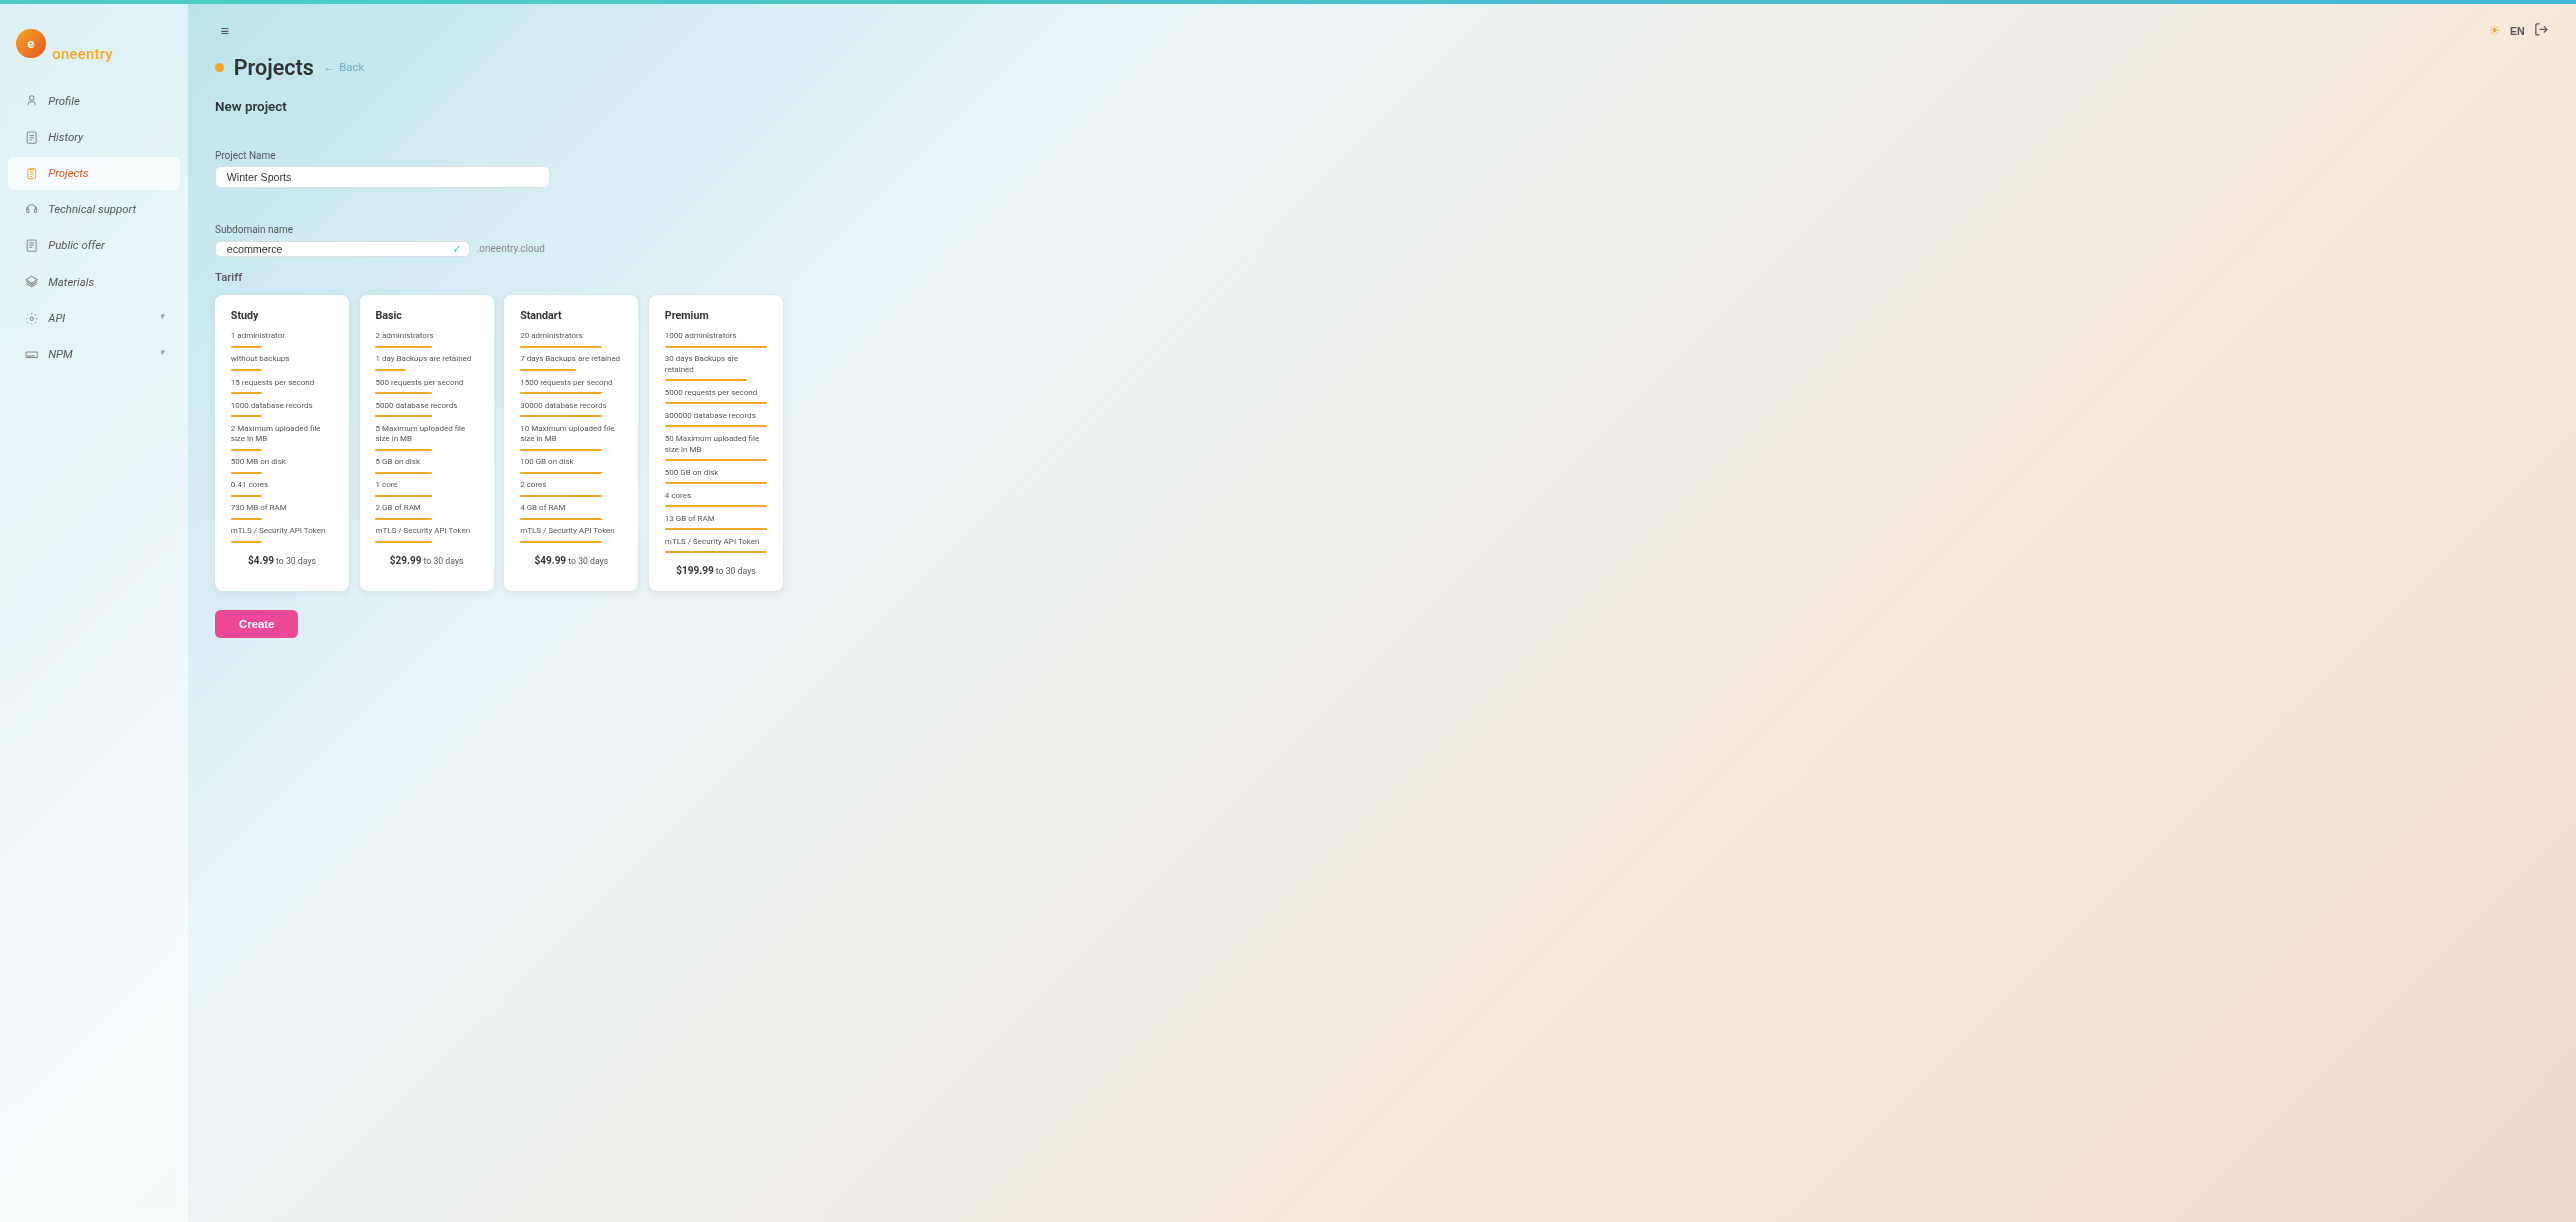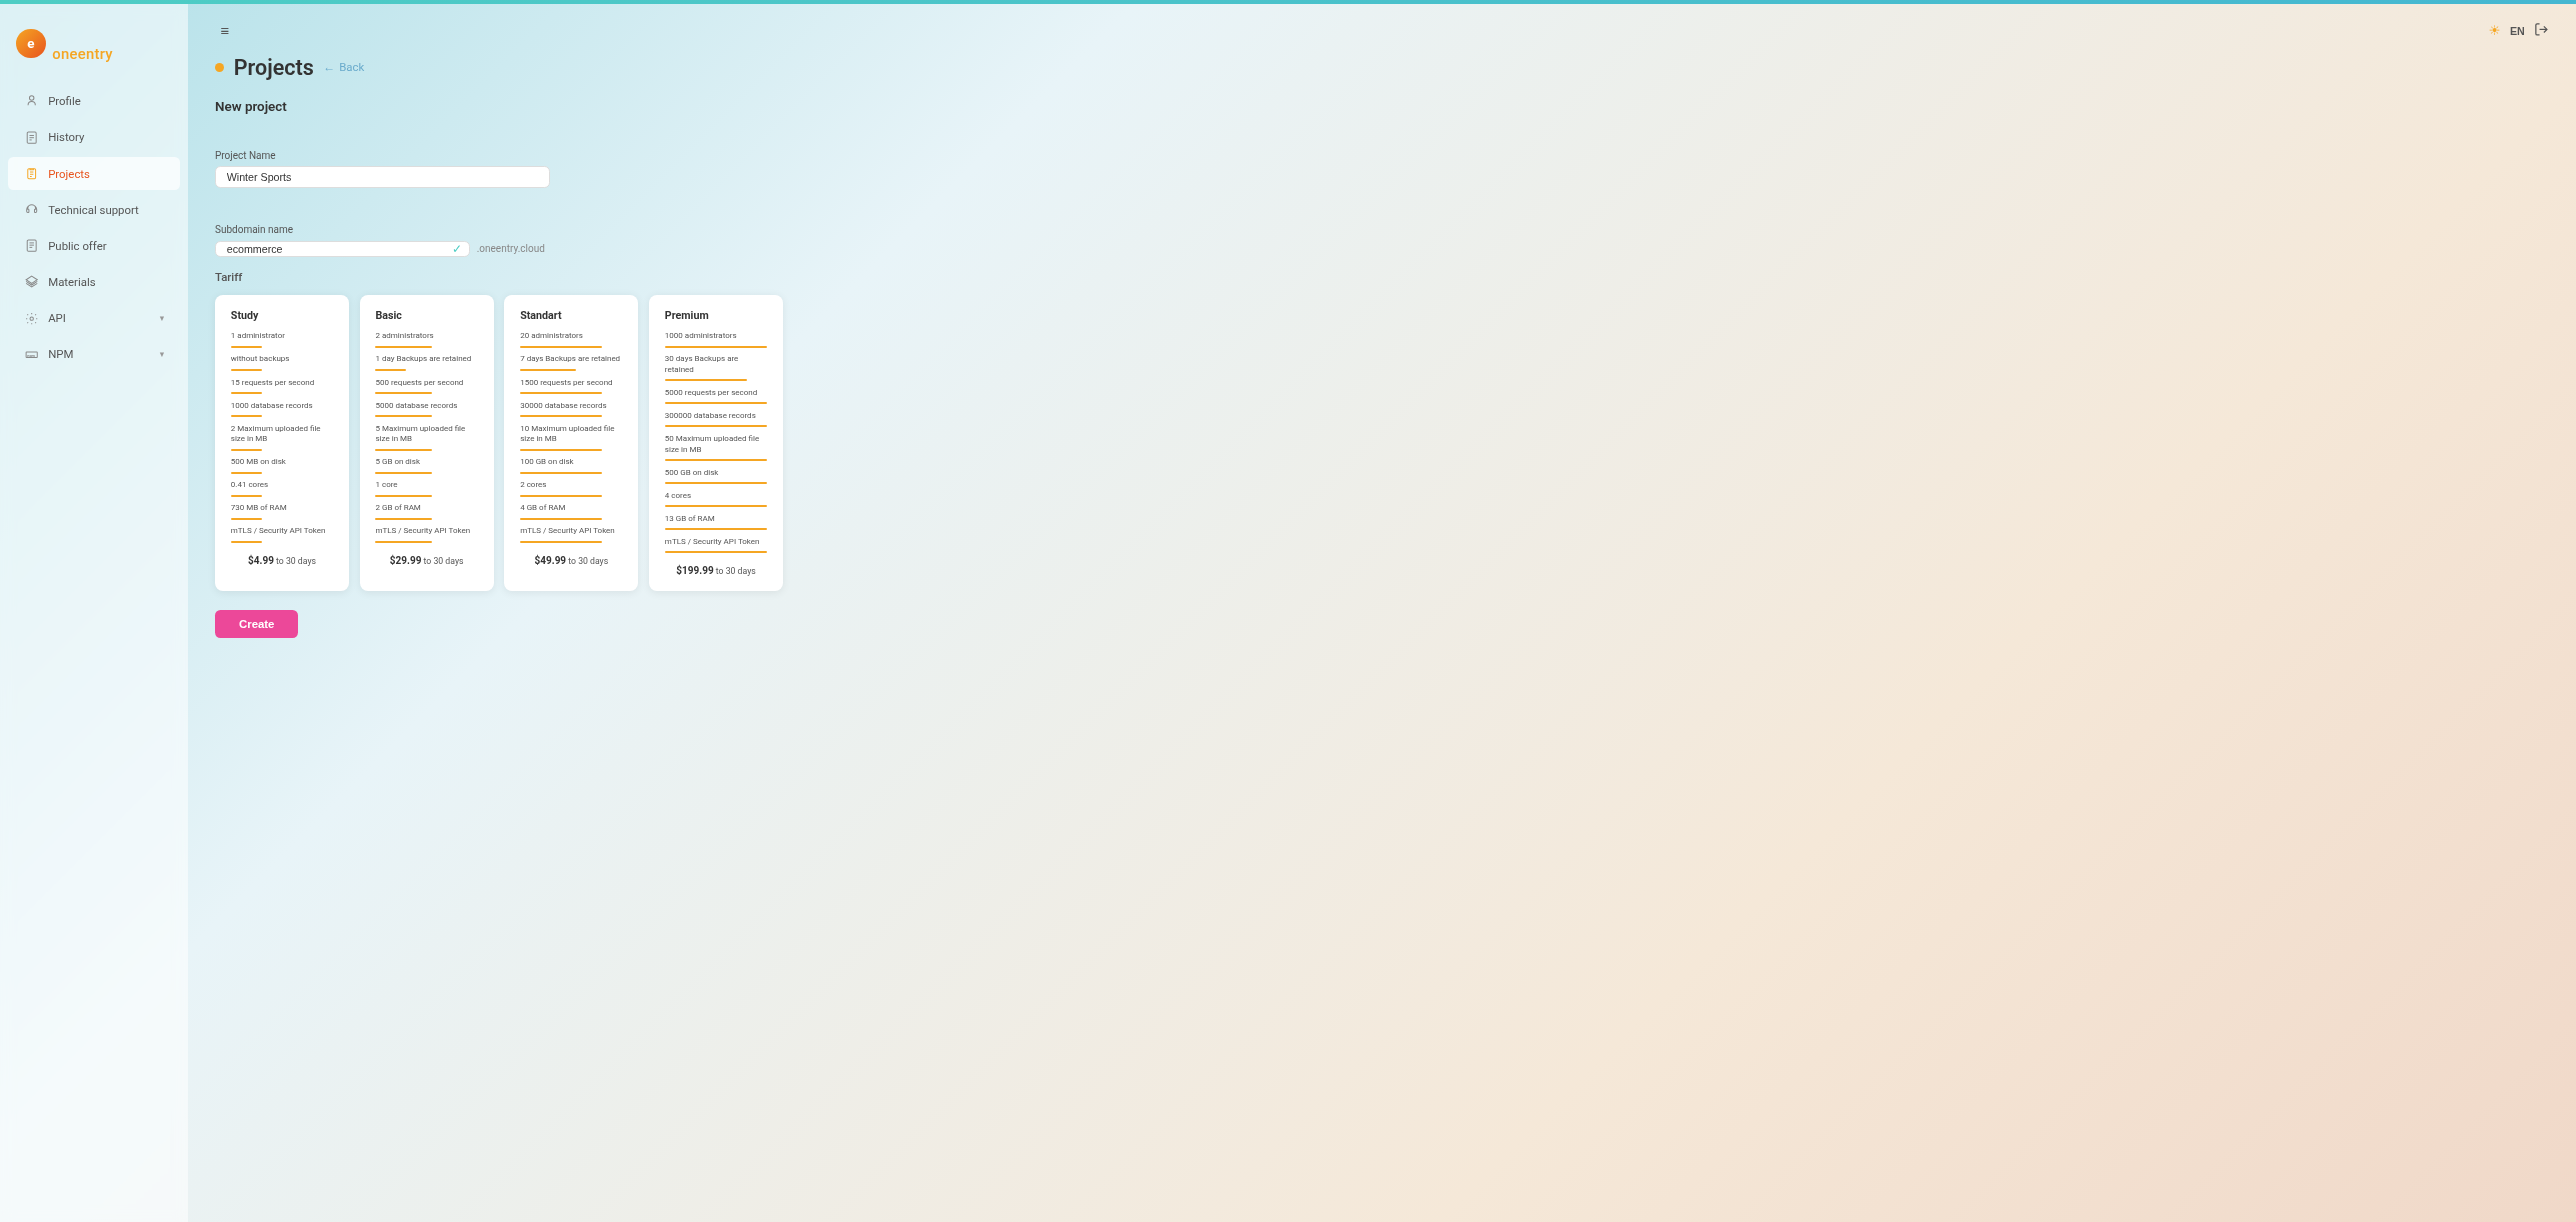--- a/index.html
+++ b/index.html
@@ -53,29 +53,29 @@
       font-size: 14.8px;
       font-weight: 500;
       letter-spacing: 0.3px;
       margin-top: 21px;
     }
     .logo-text span {
       color: #f5a623;
     }
     .nav-item {
       display: flex;
-      align-items: center;
       gap: 9.4px;
       padding: 9.4px 16px;
       cursor: pointer;
       color: #555;
       font-size: 11.4px;
       transition: background 0.15s;
       border-radius: 5.4px;
       margin: 1.3px 8px;
+      font-style: italic;
     }
     .nav-item.active {
       background: rgba(255,255,255,0.7);
       color: #e8541e;
     }
     .nav-icon {
       width: 14.8px;
       height: 14.8px;
       display: flex;
       align-items: center;

